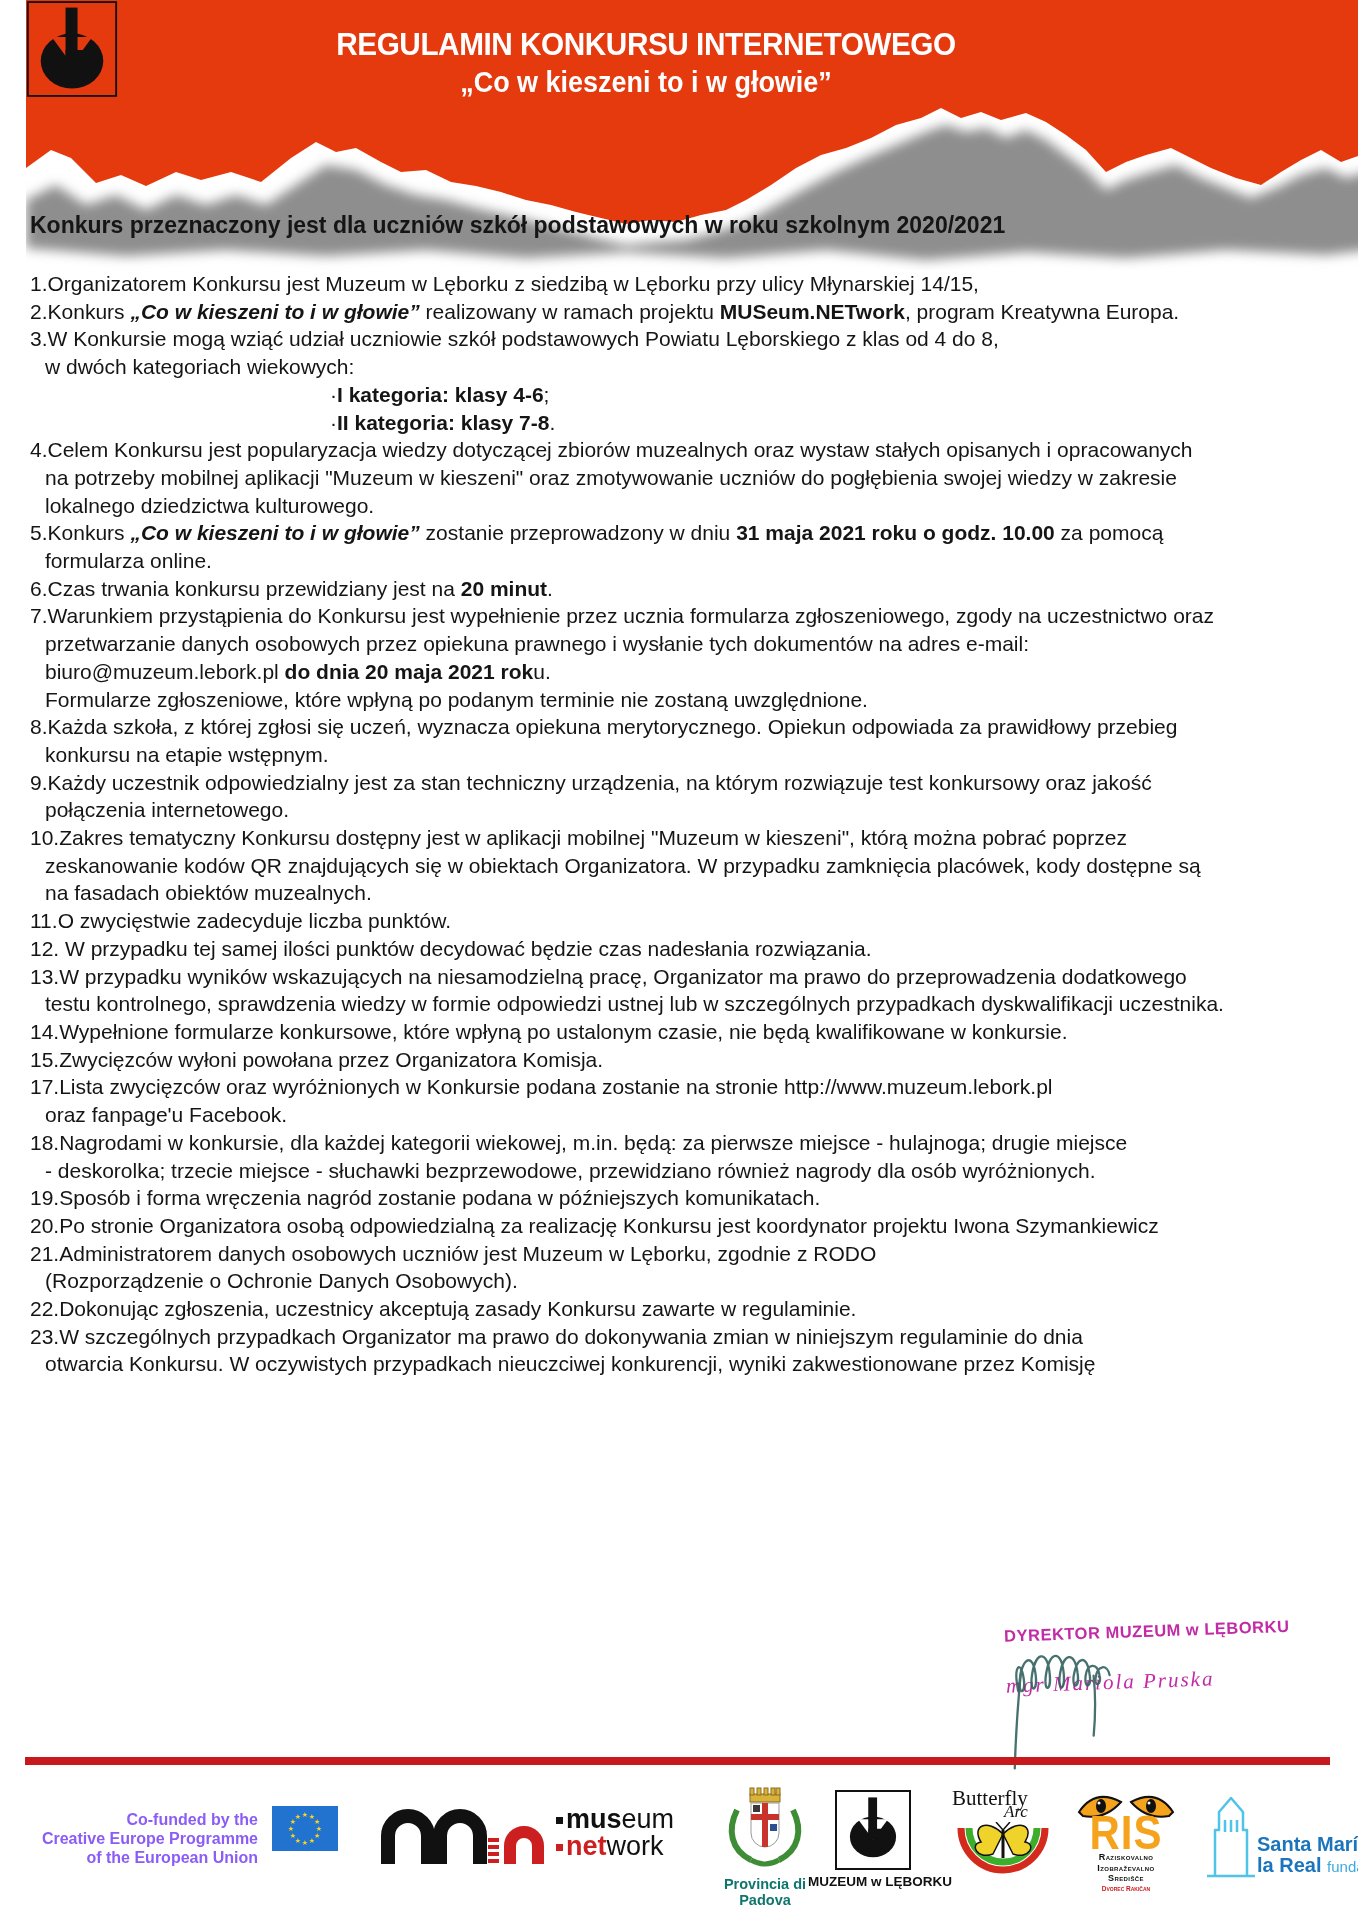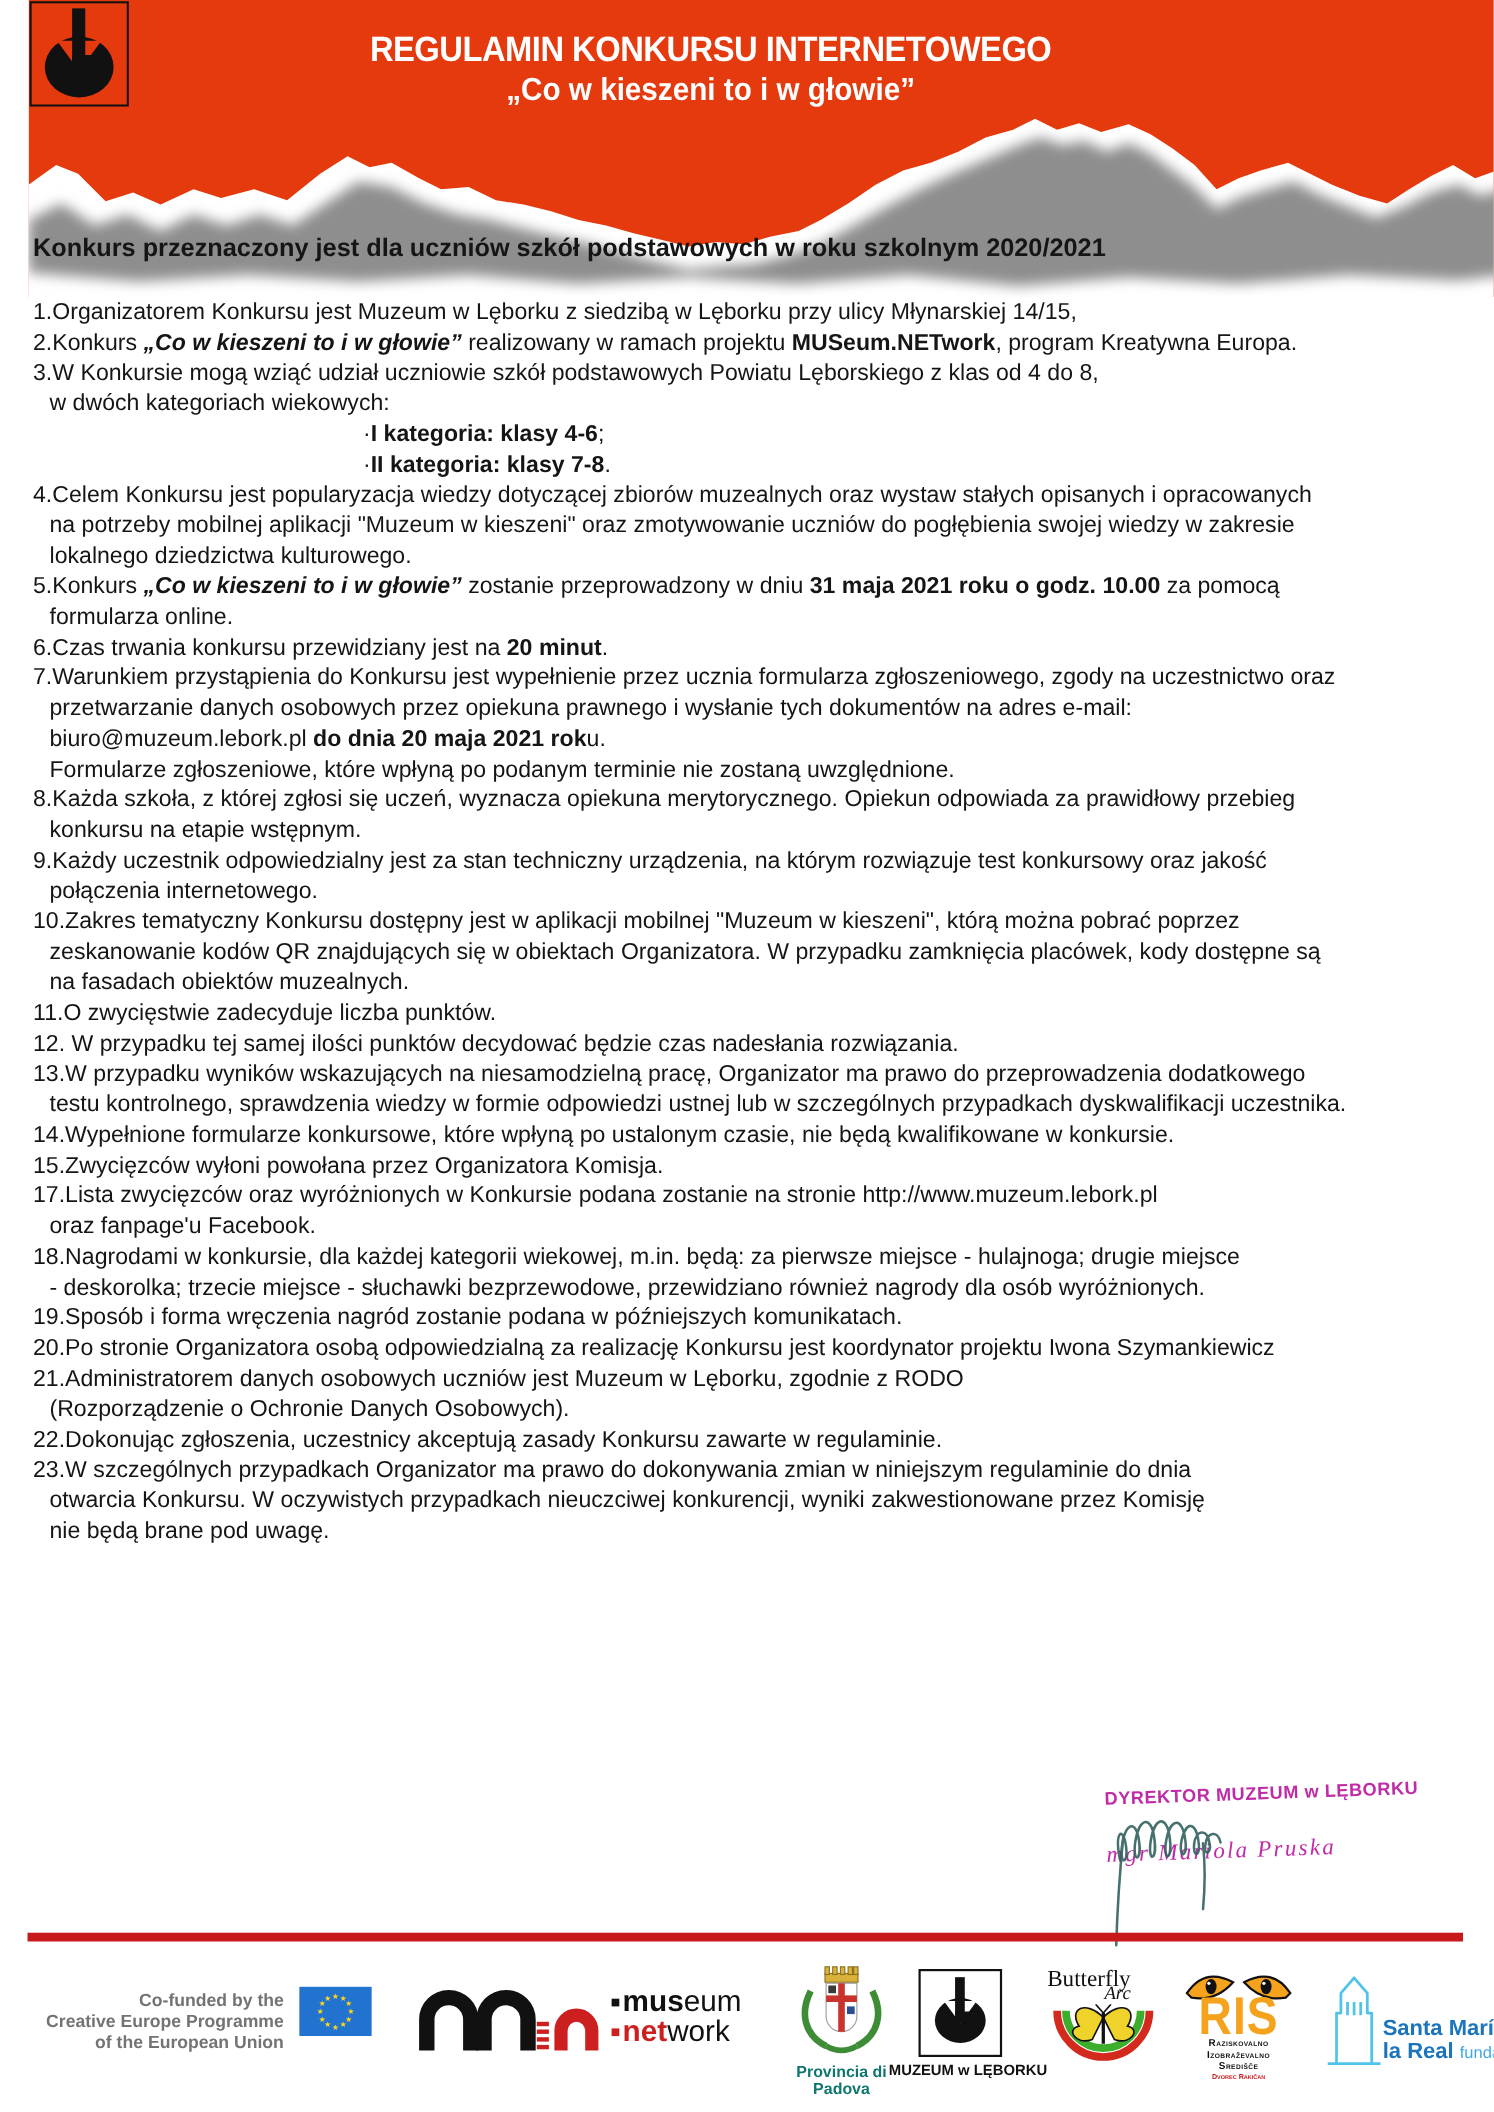--- a/index.html
+++ b/index.html
@@ -33,21 +33,21 @@
   .stamp-line2{font-size:21px;font-style:italic;font-family:"Liberation Serif",serif;
                letter-spacing:2px;margin-top:28px;white-space:nowrap;}
   .stamp svg{position:absolute;left:-18px;top:2px;}
 
   
   .divider{position:absolute;top:1757px;left:25px;width:1305px;height:8px;background:#C8191C;}
 
   
   .footer{position:absolute;top:1790px;left:0;width:1358px;height:120px;font-size:0;}
   .fx{position:absolute;}
-  .eu-text{left:30px;top:20px;width:228px;text-align:right;color:#737373;
+  .eu-text{left:30px;top:20px;width:228px;text-align:right;color:#8b5cf6;
            font-size:16px;line-height:19px;font-weight:bold;}
   .eu-flag{left:272px;top:16px;}
   .musnet-svg{left:376px;top:10px;}
   .musnet-text{left:556px;top:16px;font-size:27px;line-height:27px;color:#111;white-space:nowrap;}
   .sq{display:inline-block;width:7px;height:7px;background:#111;margin-right:3px;vertical-align:4px;}
   .sq.red{background:#CC2020;}
   .mn-b{font-weight:bold;}
   .mn-red{color:#CC2020;font-weight:bold;}
   .padova{left:700px;top:-6px;width:130px;text-align:center;}
   .padova .cap{font-size:14.5px;font-weight:bold;color:#0f766e;margin-top:4px;}
@@ -181,21 +181,20 @@
       <p class="rule">
         <span class="ln ln-f"><span>21.Administratorem danych osobowych uczniów jest Muzeum w Lęborku, zgodnie z RODO</span></span>
         <span class="ln ln-c"><span>(Rozporządzenie o Ochronie Danych Osobowych).</span></span>
       </p>
       <p class="rule">
         <span class="ln ln-f"><span>22.Dokonując zgłoszenia, uczestnicy akceptują zasady Konkursu zawarte w regulaminie.</span></span>
       </p>
       <p class="rule">
         <span class="ln ln-f"><span>23.W szczególnych przypadkach Organizator ma prawo do dokonywania zmian w niniejszym regulaminie do dnia</span></span>
         <span class="ln ln-c"><span>otwarcia Konkursu. W oczywistych przypadkach nieuczciwej konkurencji, wyniki zakwestionowane przez Komisję</span></span>
-        <span class="ln ln-c"><span>nie będą brane pod uwagę.</span></span>
       </p>
     </div>
 
   <div class="stamp">
     <div class="stamp-line1">DYREKTOR MUZEUM w LĘBORKU</div>
     <div class="stamp-line2">mgr Mariola Pruska</div>
     <svg width="280" height="150" viewBox="0 0 280 150">
       <g fill="none" stroke="#33625F" stroke-width="2.3" stroke-linecap="round" opacity=".9">
         <path d="M30,62 C26,36 34,32 36,50 C38,66 30,68 32,52 C36,28 46,26 48,46 C50,64 42,66 44,50 C48,24 60,22 62,44 C64,64 56,66 58,50 C62,24 74,22 76,44 C78,64 70,66 72,50 C76,26 88,24 90,46 C92,62 84,64 86,50 C90,30 100,28 102,48 C104,62 96,64 98,50 C100,38 110,36 112,50 C114,60 106,62 108,52 C110,40 120,38 122,50"></path>
         <path d="M34,40 C30,70 26,108 24,140"></path>

